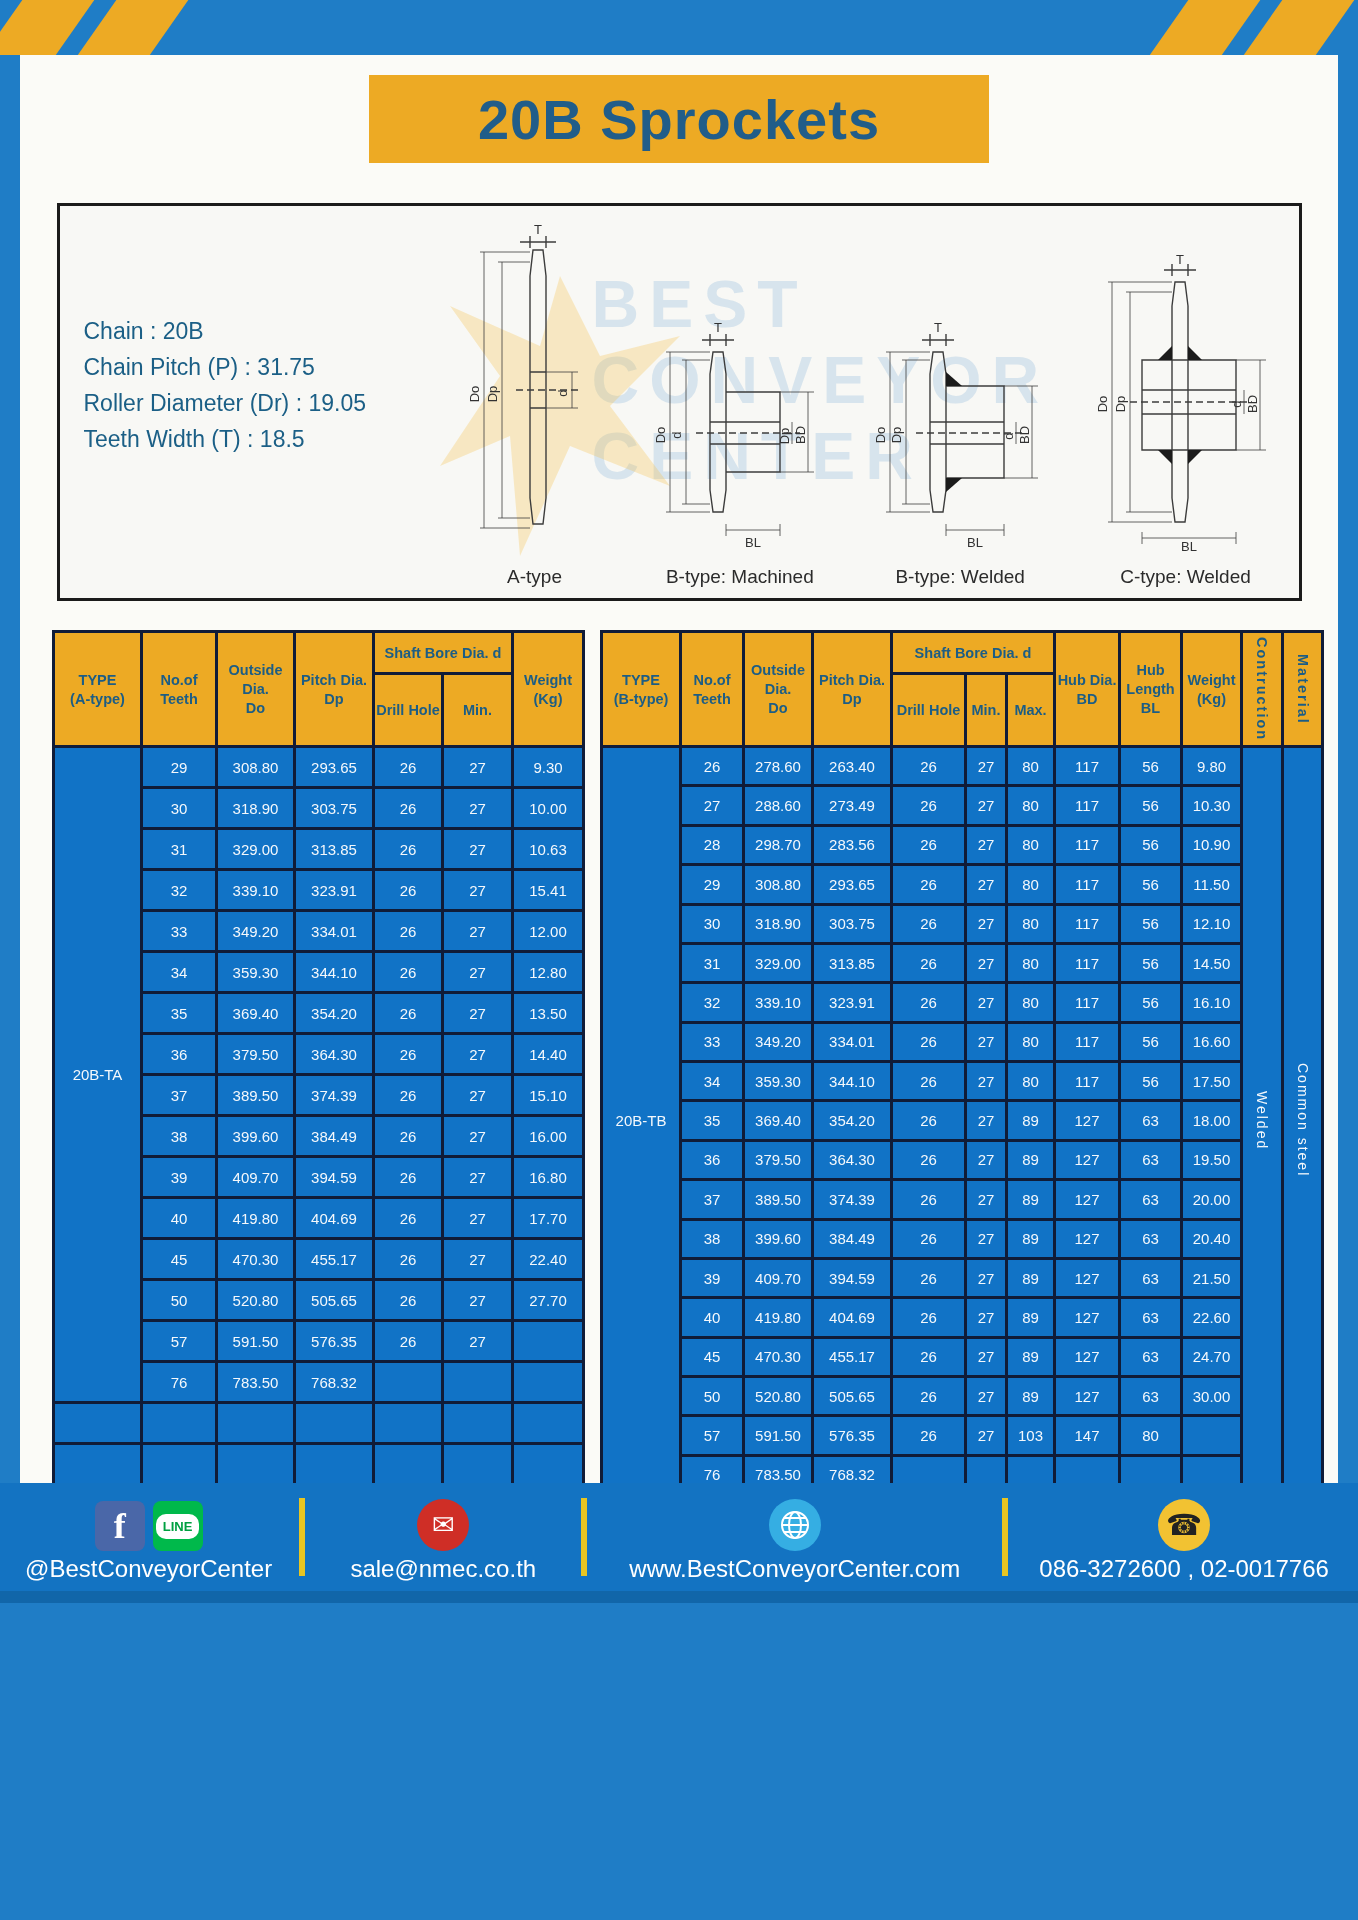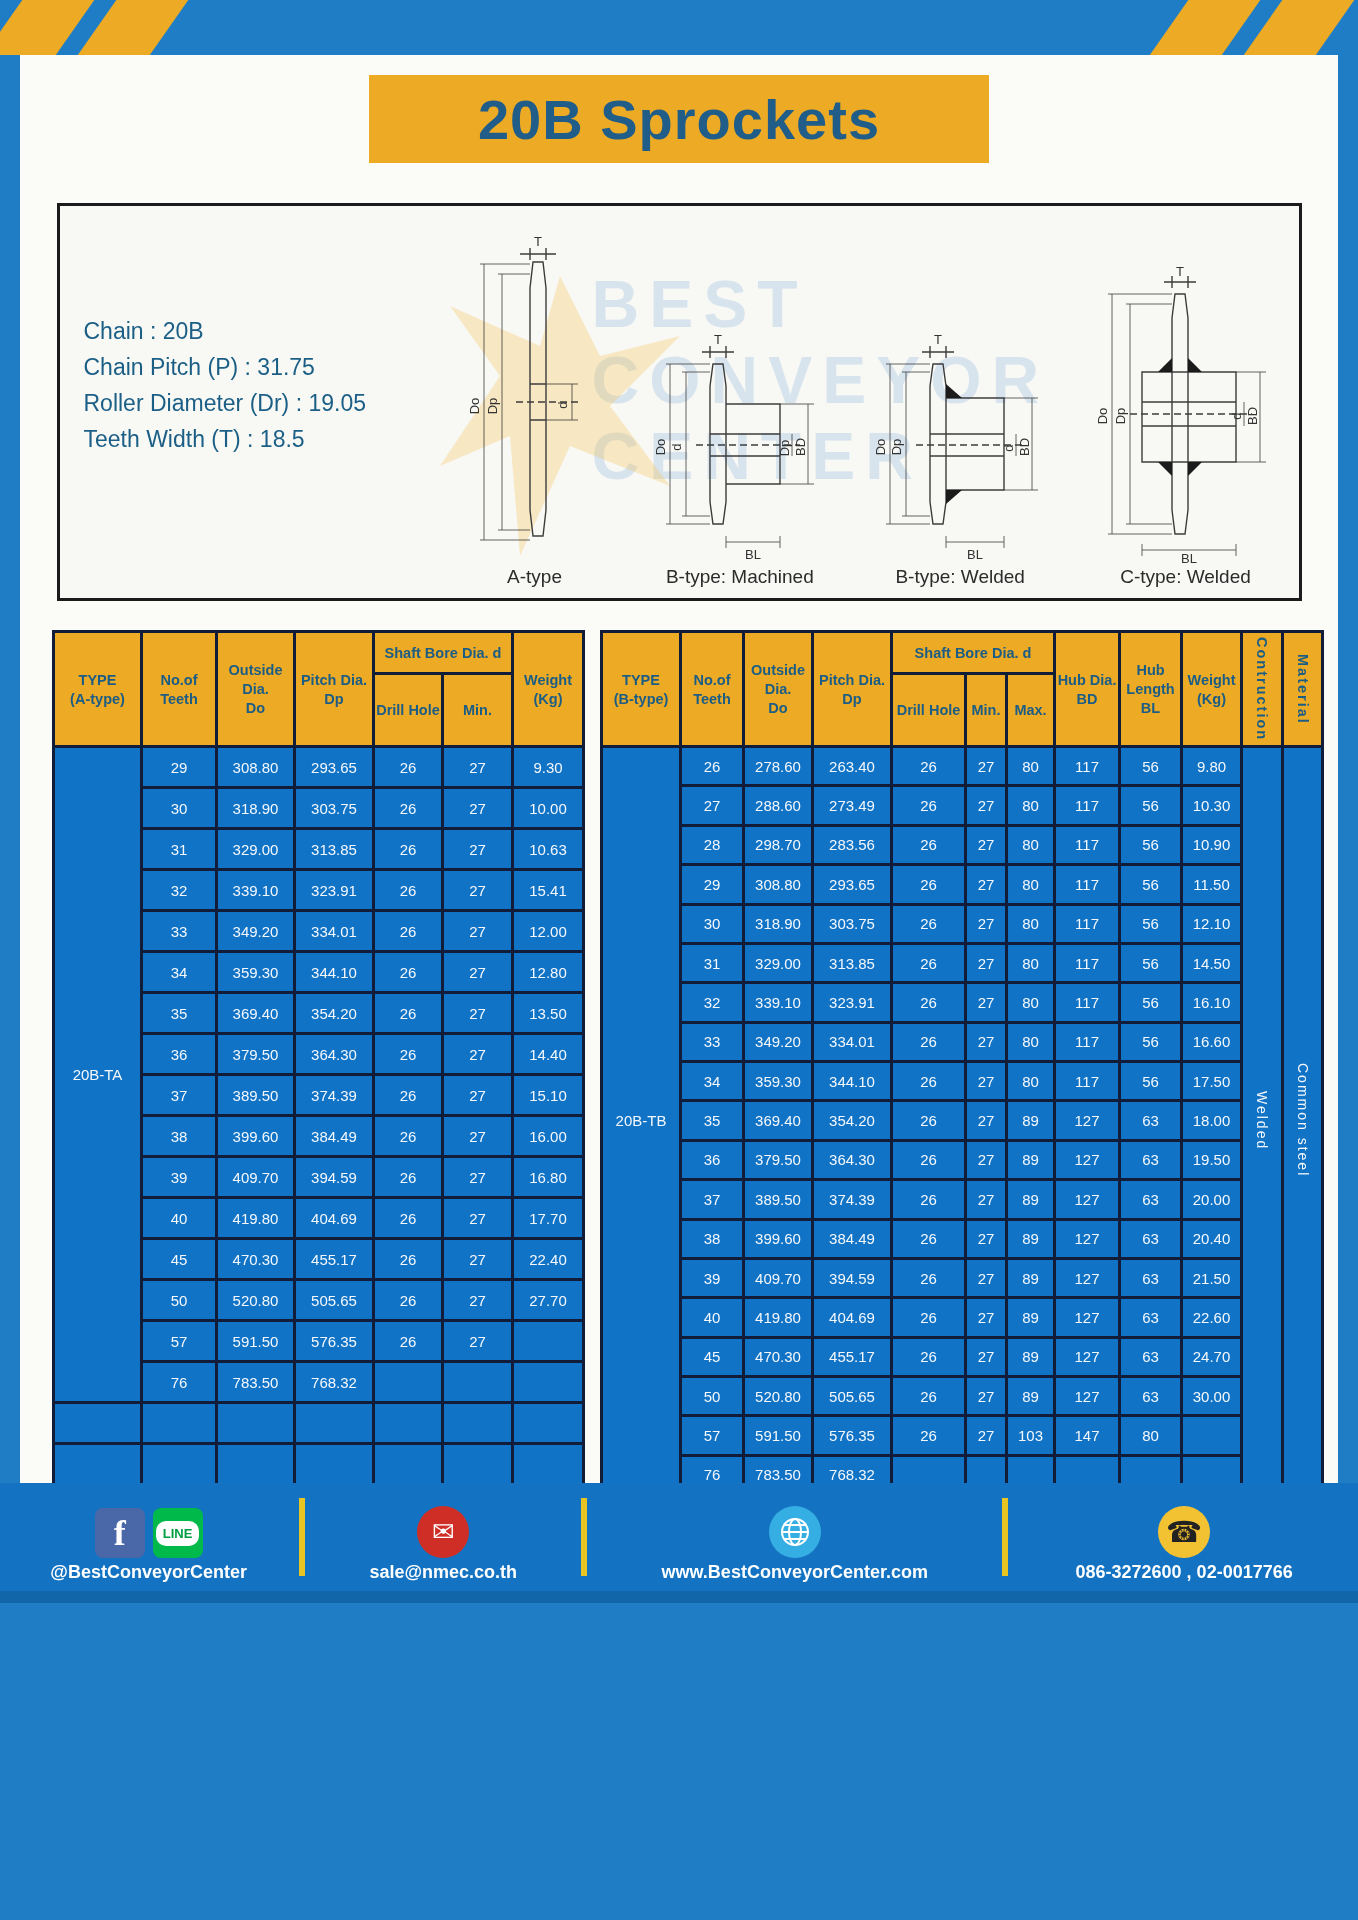--- a/index.html
+++ b/index.html
@@ -25,21 +25,21 @@
   .diagram-box{width:1245px;height:398px;margin:40px auto 0;border:3px solid #1b1b1b;
     background:#f8f8f5;position:relative;display:flex;overflow:hidden}
   .watermark{position:absolute;left:532px;top:60px;line-height:76px;font-size:66px;font-weight:bold;
     letter-spacing:10px;color:rgba(100,160,210,.22);z-index:0;user-select:none}
   .wm-shape{position:absolute;left:370px;top:60px;z-index:0;opacity:.30}
   .specs{width:400px;padding:112px 0 0 24px;z-index:1}
   .spec-line{font-size:23px;font-weight:normal;color:#1b5f86;margin-bottom:9px}
   .drawings{flex:1;display:flex;justify-content:space-between;align-items:flex-end;
     padding:0 18px 10px 0;z-index:1}
   .draw-col{display:flex;flex-direction:column;align-items:center}
-  .draw-label{font-size:19px;color:#2b2b2b;margin-top:2px}
+  .draw-label{font-size:19px;color:#2b2b2b;margin-top:14px}
   .draw-col svg{stroke:#3c3c3c;stroke-width:1.4;fill:none}
   .draw-col svg text{stroke:none;fill:#333;font-size:13px;font-family:"Liberation Sans",sans-serif}
   .draw-col svg .weld{fill:#1b1b1b;stroke:none}
 
   
   .tables-row{margin-top:29px;padding:0 20px 0 32px;display:flex;gap:15px}
   table{border-collapse:collapse;table-layout:fixed;height:1140px}
   .tbl-a{width:530px}.tbl-b{width:721px}
   th,td{border:3px solid var(--c-border);text-align:center;vertical-align:middle;overflow:hidden}
   th{background:var(--c-yellow);color:var(--c-headtext);font-size:14.5px;font-weight:bold}
@@ -51,21 +51,21 @@
   .tbl-b tbody tr.empty{height:44px}
   .tbl-a tbody tr.empty{height:41px}
   .vtext{writing-mode:vertical-rl;text-orientation:mixed;letter-spacing:2px}
   td.vtext{font-size:14px}
 
   
   .footer{height:108px;background:var(--c-foot);display:flex;align-items:center;padding:0 16px}
   .foot-strip{height:12px;background:var(--c-footdark)}
   .foot-sec{display:flex;flex-direction:column;align-items:center;justify-content:flex-end;height:100%;padding:6px 0 8px}
   .foot-sec .icons{display:flex;gap:8px;align-items:center;margin-bottom:4px}
-  .foot-text{color:#fff;font-size:18px;font-weight:bold;white-space:nowrap}
+  .foot-text{color:#fff;font-size:24px;font-weight:normal;white-space:nowrap}
   .divider{width:6px;height:78px;background:#e8c522;margin:0 18px}
   .sq-icon{width:50px;height:50px;border-radius:8px;display:flex;align-items:center;justify-content:center}
   .fb{background:#4a67a8;color:#fff;font-size:36px;font-weight:bold;font-family:"Liberation Serif",serif}
   .line-ic{background:#00b94b;color:#fff}
   .line-bubble{background:#fff;color:#00a041;font-size:13px;font-weight:bold;border-radius:10px;padding:5px 7px}
   .circ-icon{width:52px;height:52px;border-radius:50%;display:flex;align-items:center;justify-content:center;margin-bottom:4px}
   .mail{background:#cf2e26;color:#fff;font-size:27px}
   .globe{background:#35aee3}
   .phone{background:#f2c232;color:#222;font-size:29px}
   .grow1{flex:1.05}.grow2{flex:0.95}.grow3{flex:1.5}.grow4{flex:1.25}

